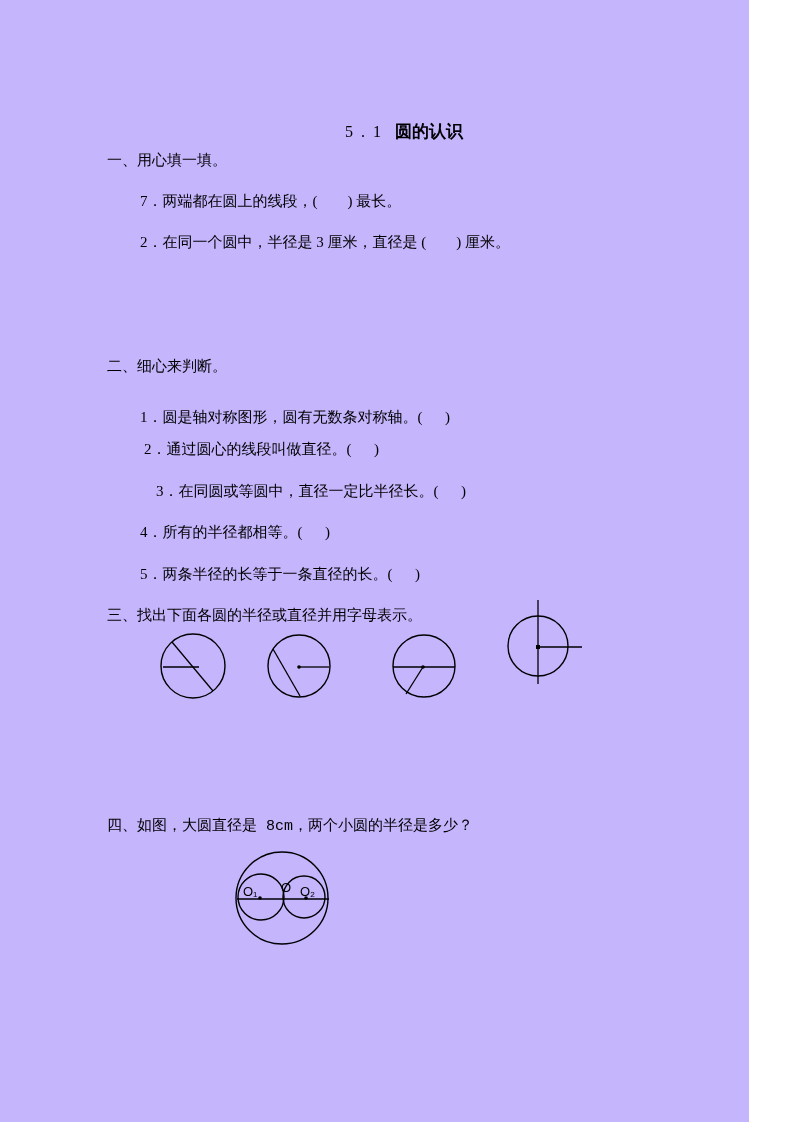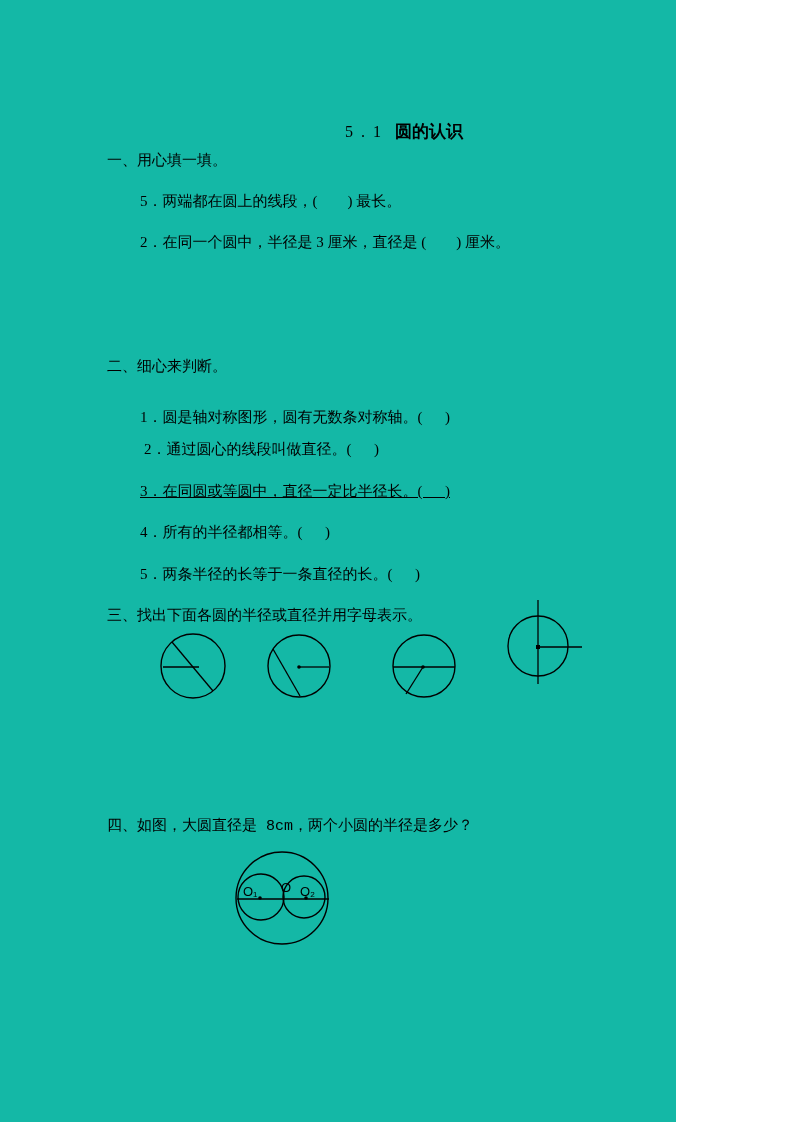--- a/index.html
+++ b/index.html
@@ -1,20 +1,20 @@
 <!DOCTYPE html>
 <html><head>
 <meta charset="utf-8">
 <style>
   html, body { margin: 0; padding: 0; background: #ffffff; }
   .page {
     position: relative;
-    width: 676px;
+    width: 749px;
     height: 1122px;
-    background: #14b8a6;
+    background: #c4b5fd;
     font-family: "Liberation Serif", "DejaVu Serif", serif;
     font-size: 15px;
     color: #000000;
     overflow: hidden;
   }
   .line {
     position: absolute;
     white-space: pre;
     line-height: 18px;
   }
@@ -44,27 +44,27 @@
 </head>
 <body>
 
 <div class="page">
 
   <div class="title-wrap">
     <span class="title-num">5 . 1</span><span class="title-text">圆的认识</span>
   </div>
 
   <div class="line" style="left:107px; top:151px;">一、用心填一填。</div>
-  <div class="line" style="left:140px; top:192px;">5．两端都在圆上的线段，(        ) 最长。</div>
+  <div class="line" style="left:140px; top:192px;">7．两端都在圆上的线段，(        ) 最长。</div>
   <div class="line" style="left:140px; top:233px;">2．在同一个圆中，半径是 3 厘米，直径是 (        ) 厘米。</div>
 
   <div class="line" style="left:107px; top:357px;">二、细心来判断。</div>
   <div class="line" style="left:140px; top:408px;">1．圆是轴对称图形，圆有无数条对称轴。(      )</div>
   <div class="line" style="left:144px; top:440px;">2．通过圆心的线段叫做直径。(      )</div>
-  <div class="line" style="left:140px; top:482px;text-decoration:underline;">3．在同圆或等圆中，直径一定比半径长。(      )</div>
+  <div class="line" style="left:156px; top:482px;">3．在同圆或等圆中，直径一定比半径长。(      )</div>
   <div class="line" style="left:140px; top:523px;">4．所有的半径都相等。(      )</div>
   <div class="line" style="left:140px; top:565px;">5．两条半径的长等于一条直径的长。(      )</div>
 
   <div class="line" style="left:107px; top:606px;">三、找出下面各圆的半径或直径并用字母表示。</div>
 
   <svg style="left:150px; top:592px;" width="445" height="118" viewBox="0 0 445 118">
 
     <g>
       <circle class="stroke" cx="43" cy="74" r="32"></circle>
       <line class="thin" x1="22" y1="50" x2="63" y2="99"></line>

